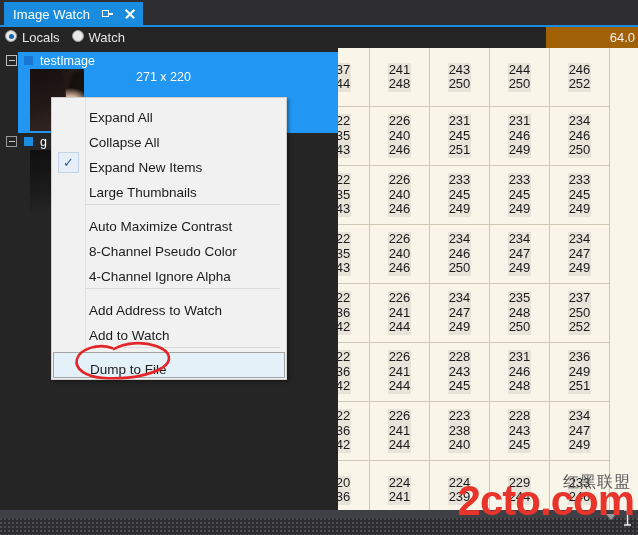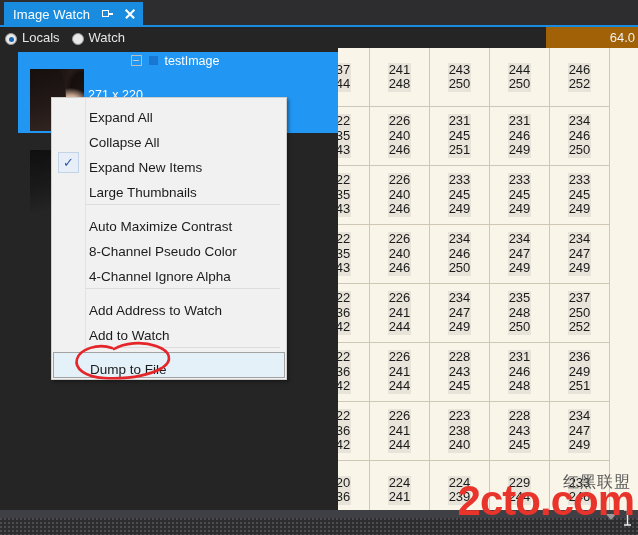--- a/index.html
+++ b/index.html
@@ -89,21 +89,21 @@
   
   .toolbar {
     position: absolute; left: 0; top: 27px;
     width: 638px; height: 21px;
     background: #252526;
     display: flex; align-items: center;
     color: #dcdcdc;
     font-size: 13px;
   }
   .radio-group { display: flex; align-items: center; margin-left: 5px; }
-  .radio-item { display: flex; align-items: flex-end; margin-right: 12px; cursor: default; }
+  .radio-item { display: flex; align-items: flex-start; margin-right: 12px; cursor: default; }
   .radio-dot {
     width: 12px; height: 12px;
     border-radius: 50%;
     background: #e8e8e8;
     border: 1px solid #9a9a9a;
     box-sizing: border-box;
     position: relative;
     margin-right: 5px;
   }
   .radio-item.on .radio-dot::after {
@@ -127,22 +127,21 @@
     background: #252526;
     overflow: hidden;
   }
   .tree-node {
     position: absolute; left: 0;
     width: 338px;
   }
   .node-header {
     display: flex; align-items: center;
     height: 17px;
-    padding-left: 12px;
-    justify-content: center;
+    padding-left: 6px;
   }
   .expander {
     width: 11px; height: 11px;
     border: 1px solid #9a9a9a;
     box-sizing: border-box;
     background: transparent;
     position: relative;
     margin-right: 7px;
     flex: 0 0 auto;
   }
@@ -207,21 +206,21 @@
   #node-2 .thumb-art {
     filter: grayscale(1) brightness(.95);
   }
   .dims-line {
     position: absolute;
     left: 88px;
     color: #ffffff;
     font-size: 12.5px;
     z-index: 2;
   }
-  #node-1 .dims-line { top: 36px; }
+  #node-1 .dims-line { top: 18px; margin-left: 48px; }
 
   
   .grid-panel {
     position: absolute; left: 338px; top: 48px;
     width: 300px; height: 462px;
     background: #faf5e9;
     overflow: hidden;
   }
   .zoom-badge {
     position: absolute; right: 0; top: 27px;

